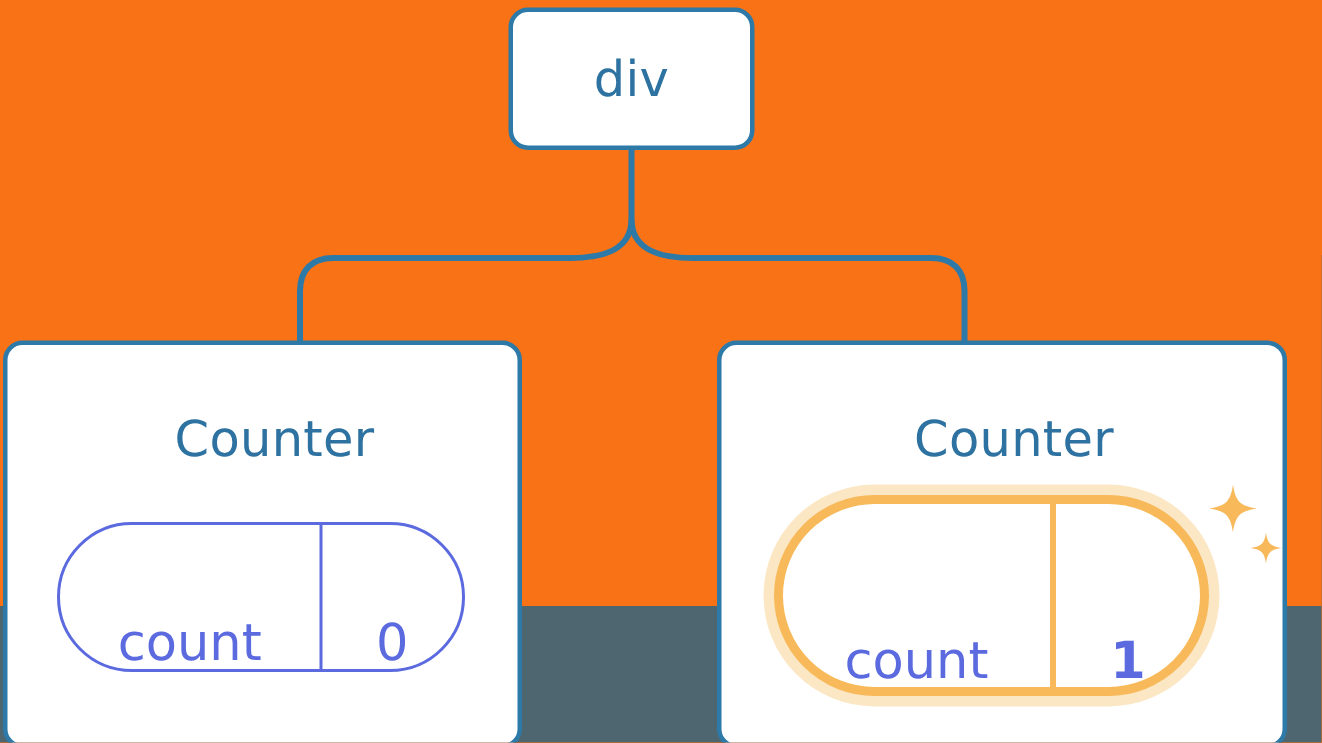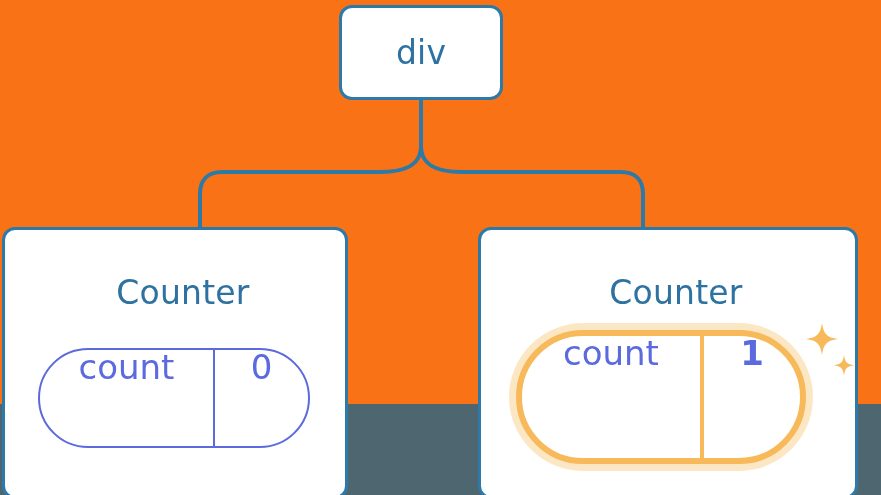--- a/index.html
+++ b/index.html
@@ -112,21 +112,21 @@
   .pill-highlight {
     width: 290px;
     height: 134px;
     border: 6px solid #f7b95a;
     border-radius: 67px;
     box-shadow: 0 0 0 7px rgba(247, 185, 90, 0.35);
   }
 
   .pill-key, .pill-value {
     display: flex;
-    align-items: flex-start;
+    align-items: flex-end;
     justify-content: center;
     box-sizing: border-box;
   }
   .pill-plain .pill-key {
     flex: 0 0 175px;
     border-right: 2px solid #5b6ade;
   }
   .pill-plain .pill-value { flex: 1 1 auto; }
 
   .pill-highlight .pill-key {

